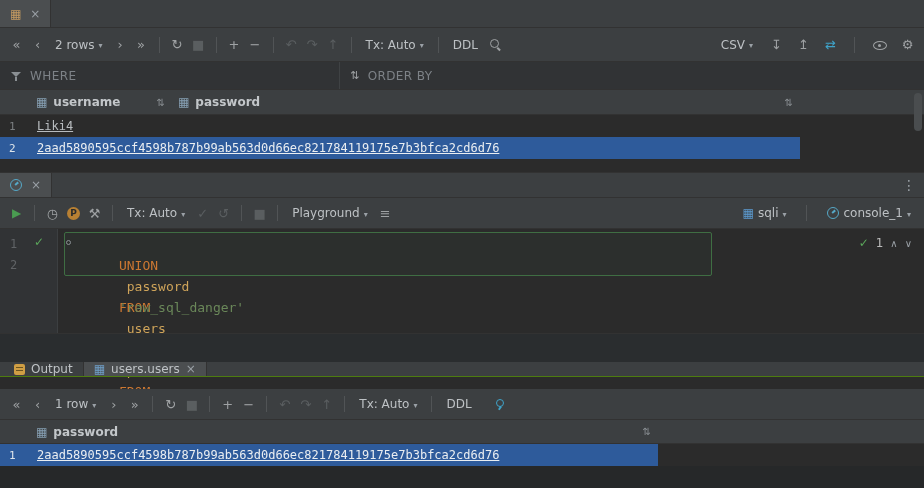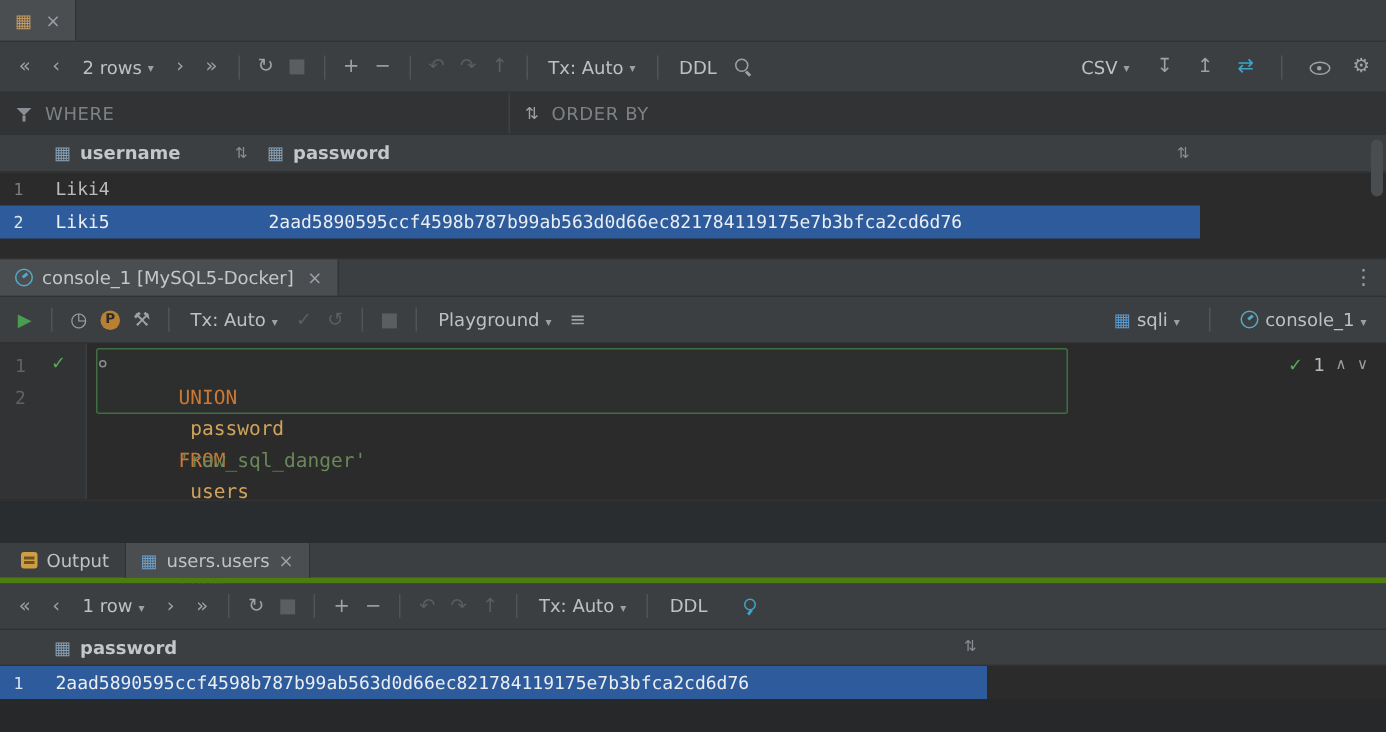--- a/index.html
+++ b/index.html
@@ -32,21 +32,21 @@
 
   
   #tabbar-top      { top:0;     height:28px; border-bottom:1px solid #323232; }
   #toolbar-top     { top:28px;  height:34px; border-bottom:1px solid #323232; }
   #filterbar       { top:62px;  height:28px; background:#313335; border-bottom:1px solid #323232; display:flex; align-items:center; position:absolute; left:0; right:0; }
   #grid-top-header { top:90px;  height:25px; }
   #tabbar-console  { top:172px; height:26px; border-top:1px solid #323232; border-bottom:1px solid #323232; }
   #toolbar-console { top:198px; height:31px; border-bottom:1px solid #323232; }
   #editor          { position:absolute; left:0; right:0; top:229px; height:104px; background:#2b2b2b; }
   #gap             { position:absolute; left:0; right:0; top:333px; height:29px; background:#2a2d2f; border-top:1px solid #323232; }
-  #tabbar-bottom   { top:362px; height:27px; border-bottom:4px solid #4d7c0f; }
+  #tabbar-bottom   { top:362px; height:15px; border-bottom:1px solid #4d7c0f; }
   #toolbar-bottom  { top:389px; height:31px; border-bottom:1px solid #323232; }
   #grid-bottom-header { top:420px; height:24px; }
   #bottom-void     { position:absolute; left:0; right:0; top:466px; bottom:0; background:#262829; }
 
   
   .fhalf { display:flex; align-items:center; gap:8px; padding:0 10px; height:100%;
            color:#7d8287; letter-spacing:0.4px; }
   .fleft { width:340px; border-right:1px solid #3f4244; }
   .funnel-icon { position:relative; width:12px; height:12px; display:inline-block; }
   .funnel-icon::before { content:''; position:absolute; top:2px; left:1px;
@@ -60,21 +60,21 @@
   .hcell { display:flex; align-items:center; gap:6px; padding-left:6px; font-weight:700; color:#c3c7ca; }
   .hsort { margin-left:auto; margin-right:7px; color:#8a8f93; font-size:10px; font-weight:400; }
   .w-user { width:142px; }
   .w-pass { width:628px; }
   .tgi { font-size:12px; color:#87a0b4; }
 
   .grid-row { position:absolute; left:0; display:flex; align-items:center; height:22px;
               font-family:"DejaVu Sans Mono","Liberation Mono",monospace; font-size:12px; color:#b8bcbf; }
   .grid-row .rnum { width:30px; padding-left:9px; color:#7a7e80; font-size:11px;
                     font-family:"DejaVu Sans Mono","Liberation Mono",monospace; }
-  .cell { padding-left:7px; overflow:hidden; white-space:nowrap; }
+  .cell { padding-left:7px; overflow:hidden; white-space:nowrap;text-decoration:underline; }
   .grid-row.selected { background:#2e5b9b; color:#eaeef1; }
   .grid-row.selected .rnum { color:#dde4ea; }
   #grid-top-r1 { top:115px; width:800px; }
   #grid-top-r2 { top:137px; width:800px; }
   #grid-bottom-r1 { top:444px; width:658px; }
   #sb-top { position:absolute; right:2px; top:93px; width:8px; height:38px; background:#4a4d4f; border-radius:4px; }
 
   
   .gutter { position:absolute; left:0; top:0; bottom:0; width:58px; background:#313335; border-right:1px solid #3c3f41; }
   .lnum { position:absolute; left:10px; color:#606366; font-family:"DejaVu Sans Mono","Liberation Mono",monospace; font-size:12px; line-height:21px; }
@@ -206,29 +206,27 @@
       <span class="hsort">⇅</span>
     </div>
   </div>
 
   <div class="grid-row" id="grid-top-r1">
     <span class="rnum">1</span>
     <span class="cell w-user">Liki4</span>
   </div>
   <div class="grid-row selected" id="grid-top-r2">
     <span class="rnum">2</span>
-    <span class="cell w-user">Liki5</span>
     <span class="cell w-pass">2aad5890595ccf4598b787b99ab563d0d66ec821784119175e7b3bfca2cd6d76</span>
   </div>
   <div id="sb-top"></div>
 
   <div class="bar" id="tabbar-console">
     <div class="etab">
       <span class="gauge-icon"></span>
-      <span>console_1 [MySQL5-Docker]</span>
       <span class="close">×</span>
     </div>
     <span class="dots">⋮</span>
   </div>
 
   <div class="bar tb" id="toolbar-console">
     <span class="tbtn green">▶</span>
     <span class="sep"></span>
     <span class="tbtn">◷</span>
     <span class="tbtn">

